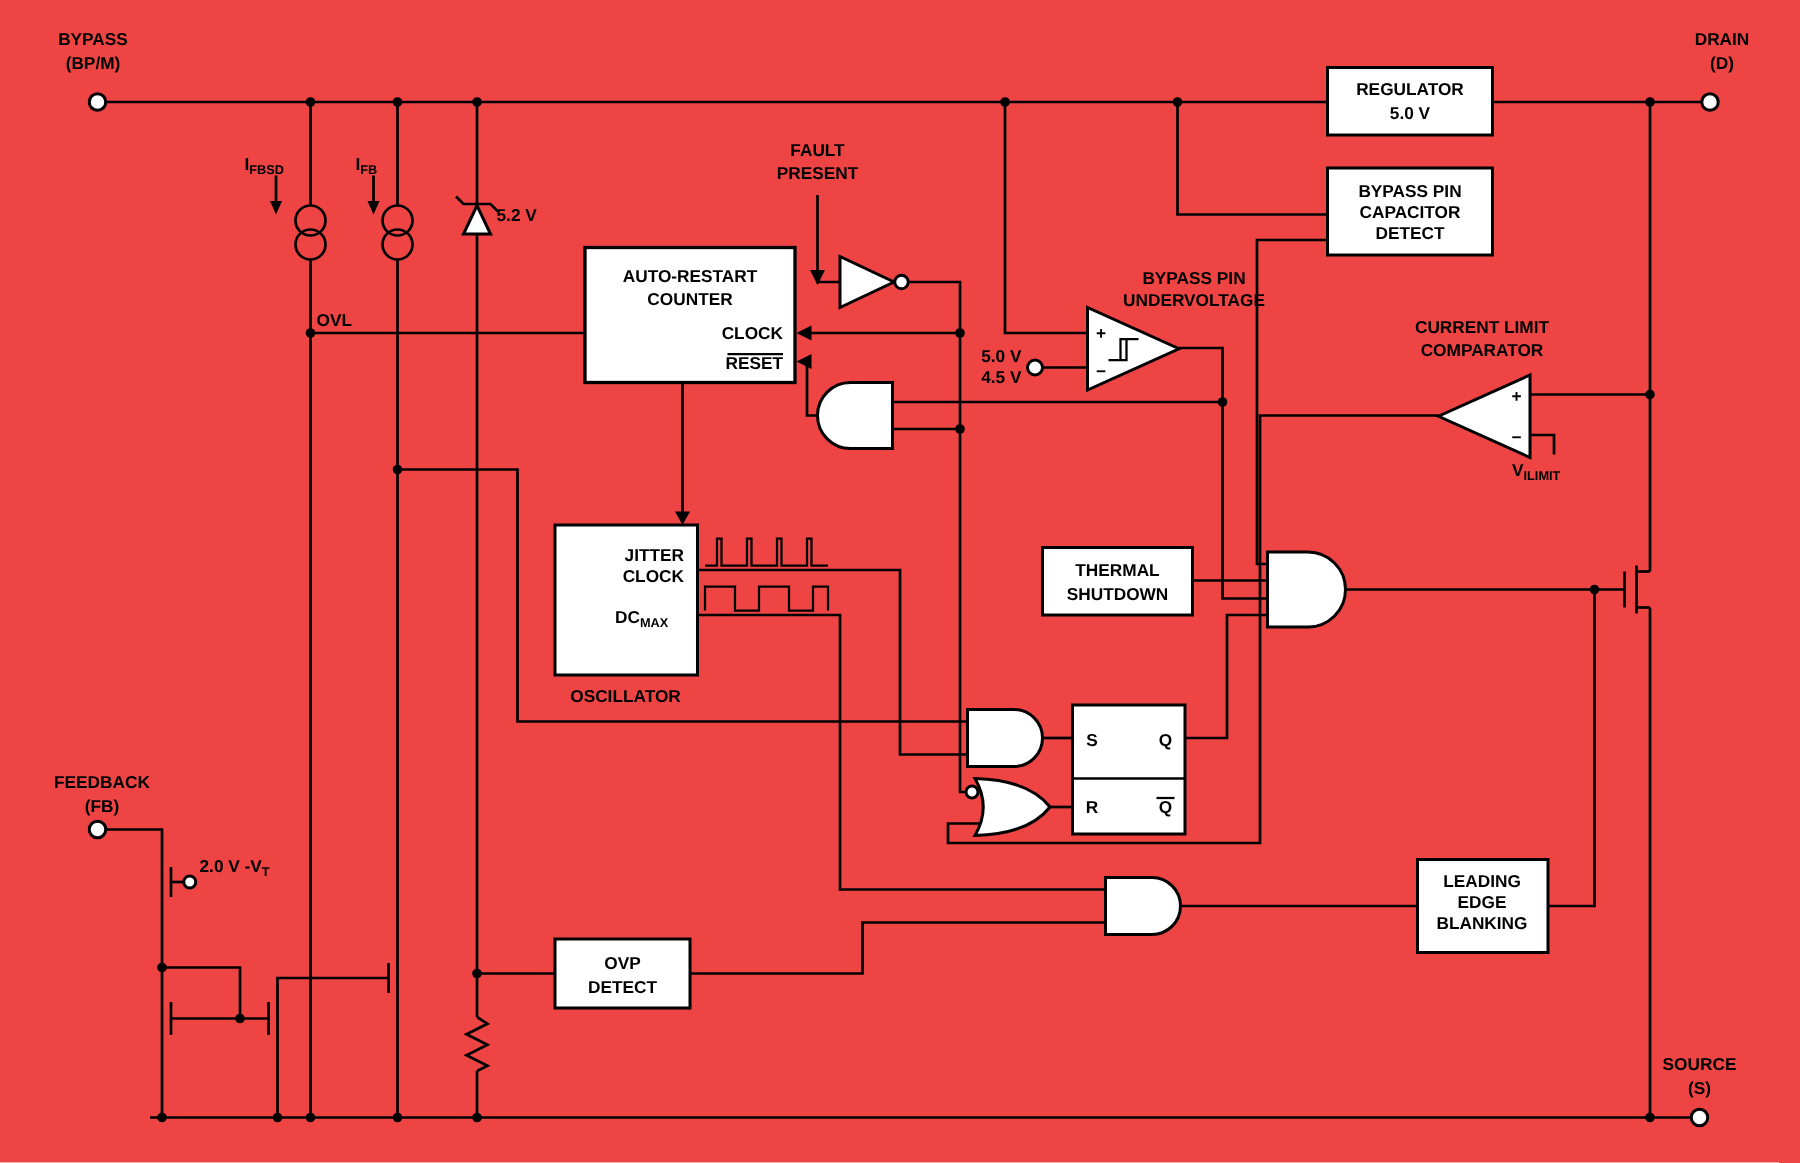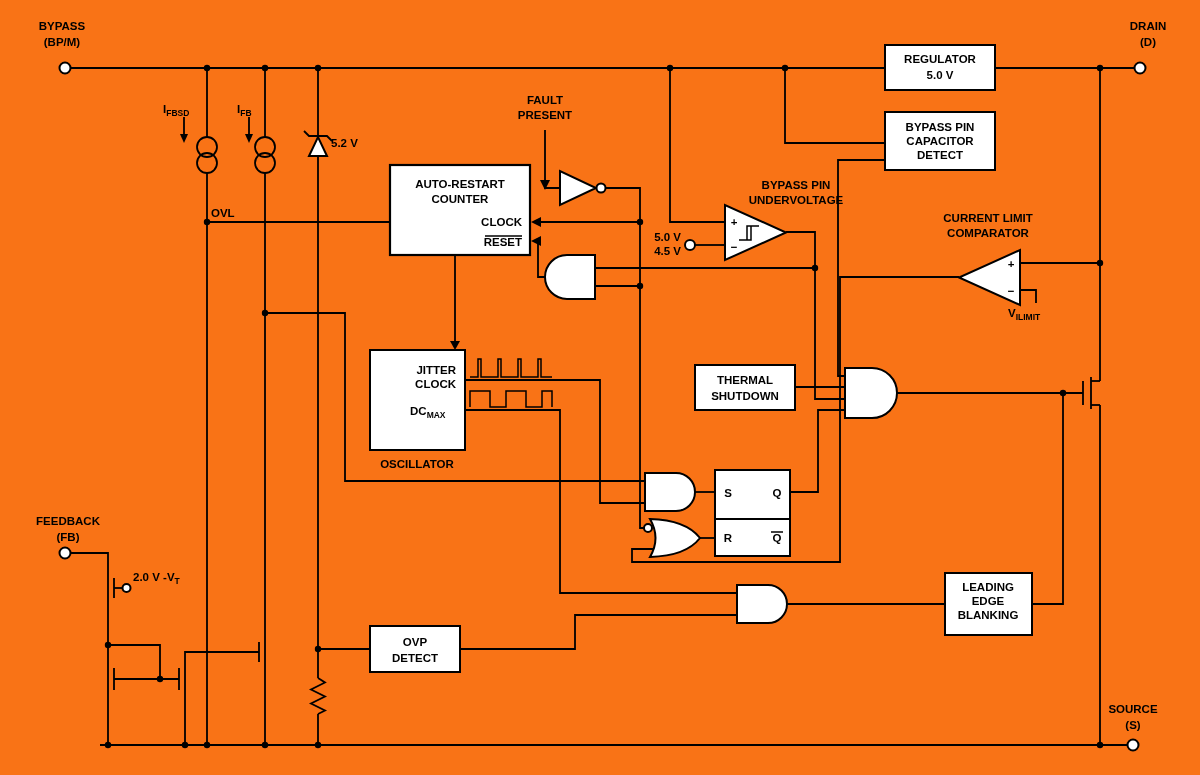--- a/index.html
+++ b/index.html
@@ -1,16 +1,16 @@
 <!DOCTYPE html>
 <html><head>
 <meta charset="utf-8">
 <style>
   html,body{margin:0;padding:0;background:#ffffff;}
-  .wrap{width:1200px;height:775px;background:#f97316;position:relative;overflow:hidden;text-decoration:underline;}
+  .wrap{width:1200px;height:775px;background:#ef4444;position:relative;overflow:hidden;text-decoration:underline;}
   svg{display:block;}
   svg text{font-family:"Liberation Sans","DejaVu Sans",sans-serif;font-weight:bold;font-size:11.5px;fill:#000;}
   .sub{font-size:8.5px;}
   .mid{text-anchor:middle;}
   .end{text-anchor:end;}
   .wire{stroke:#000;stroke-width:1.8;fill:none;}
   .sym{stroke:#000;stroke-width:1.8;fill:none;}
   .blk{stroke:#000;stroke-width:2;fill:#ffffff;}
   .blk2{stroke:#000;stroke-width:2.2;fill:#ffffff;}
   .dot{fill:#000;stroke:none;}

